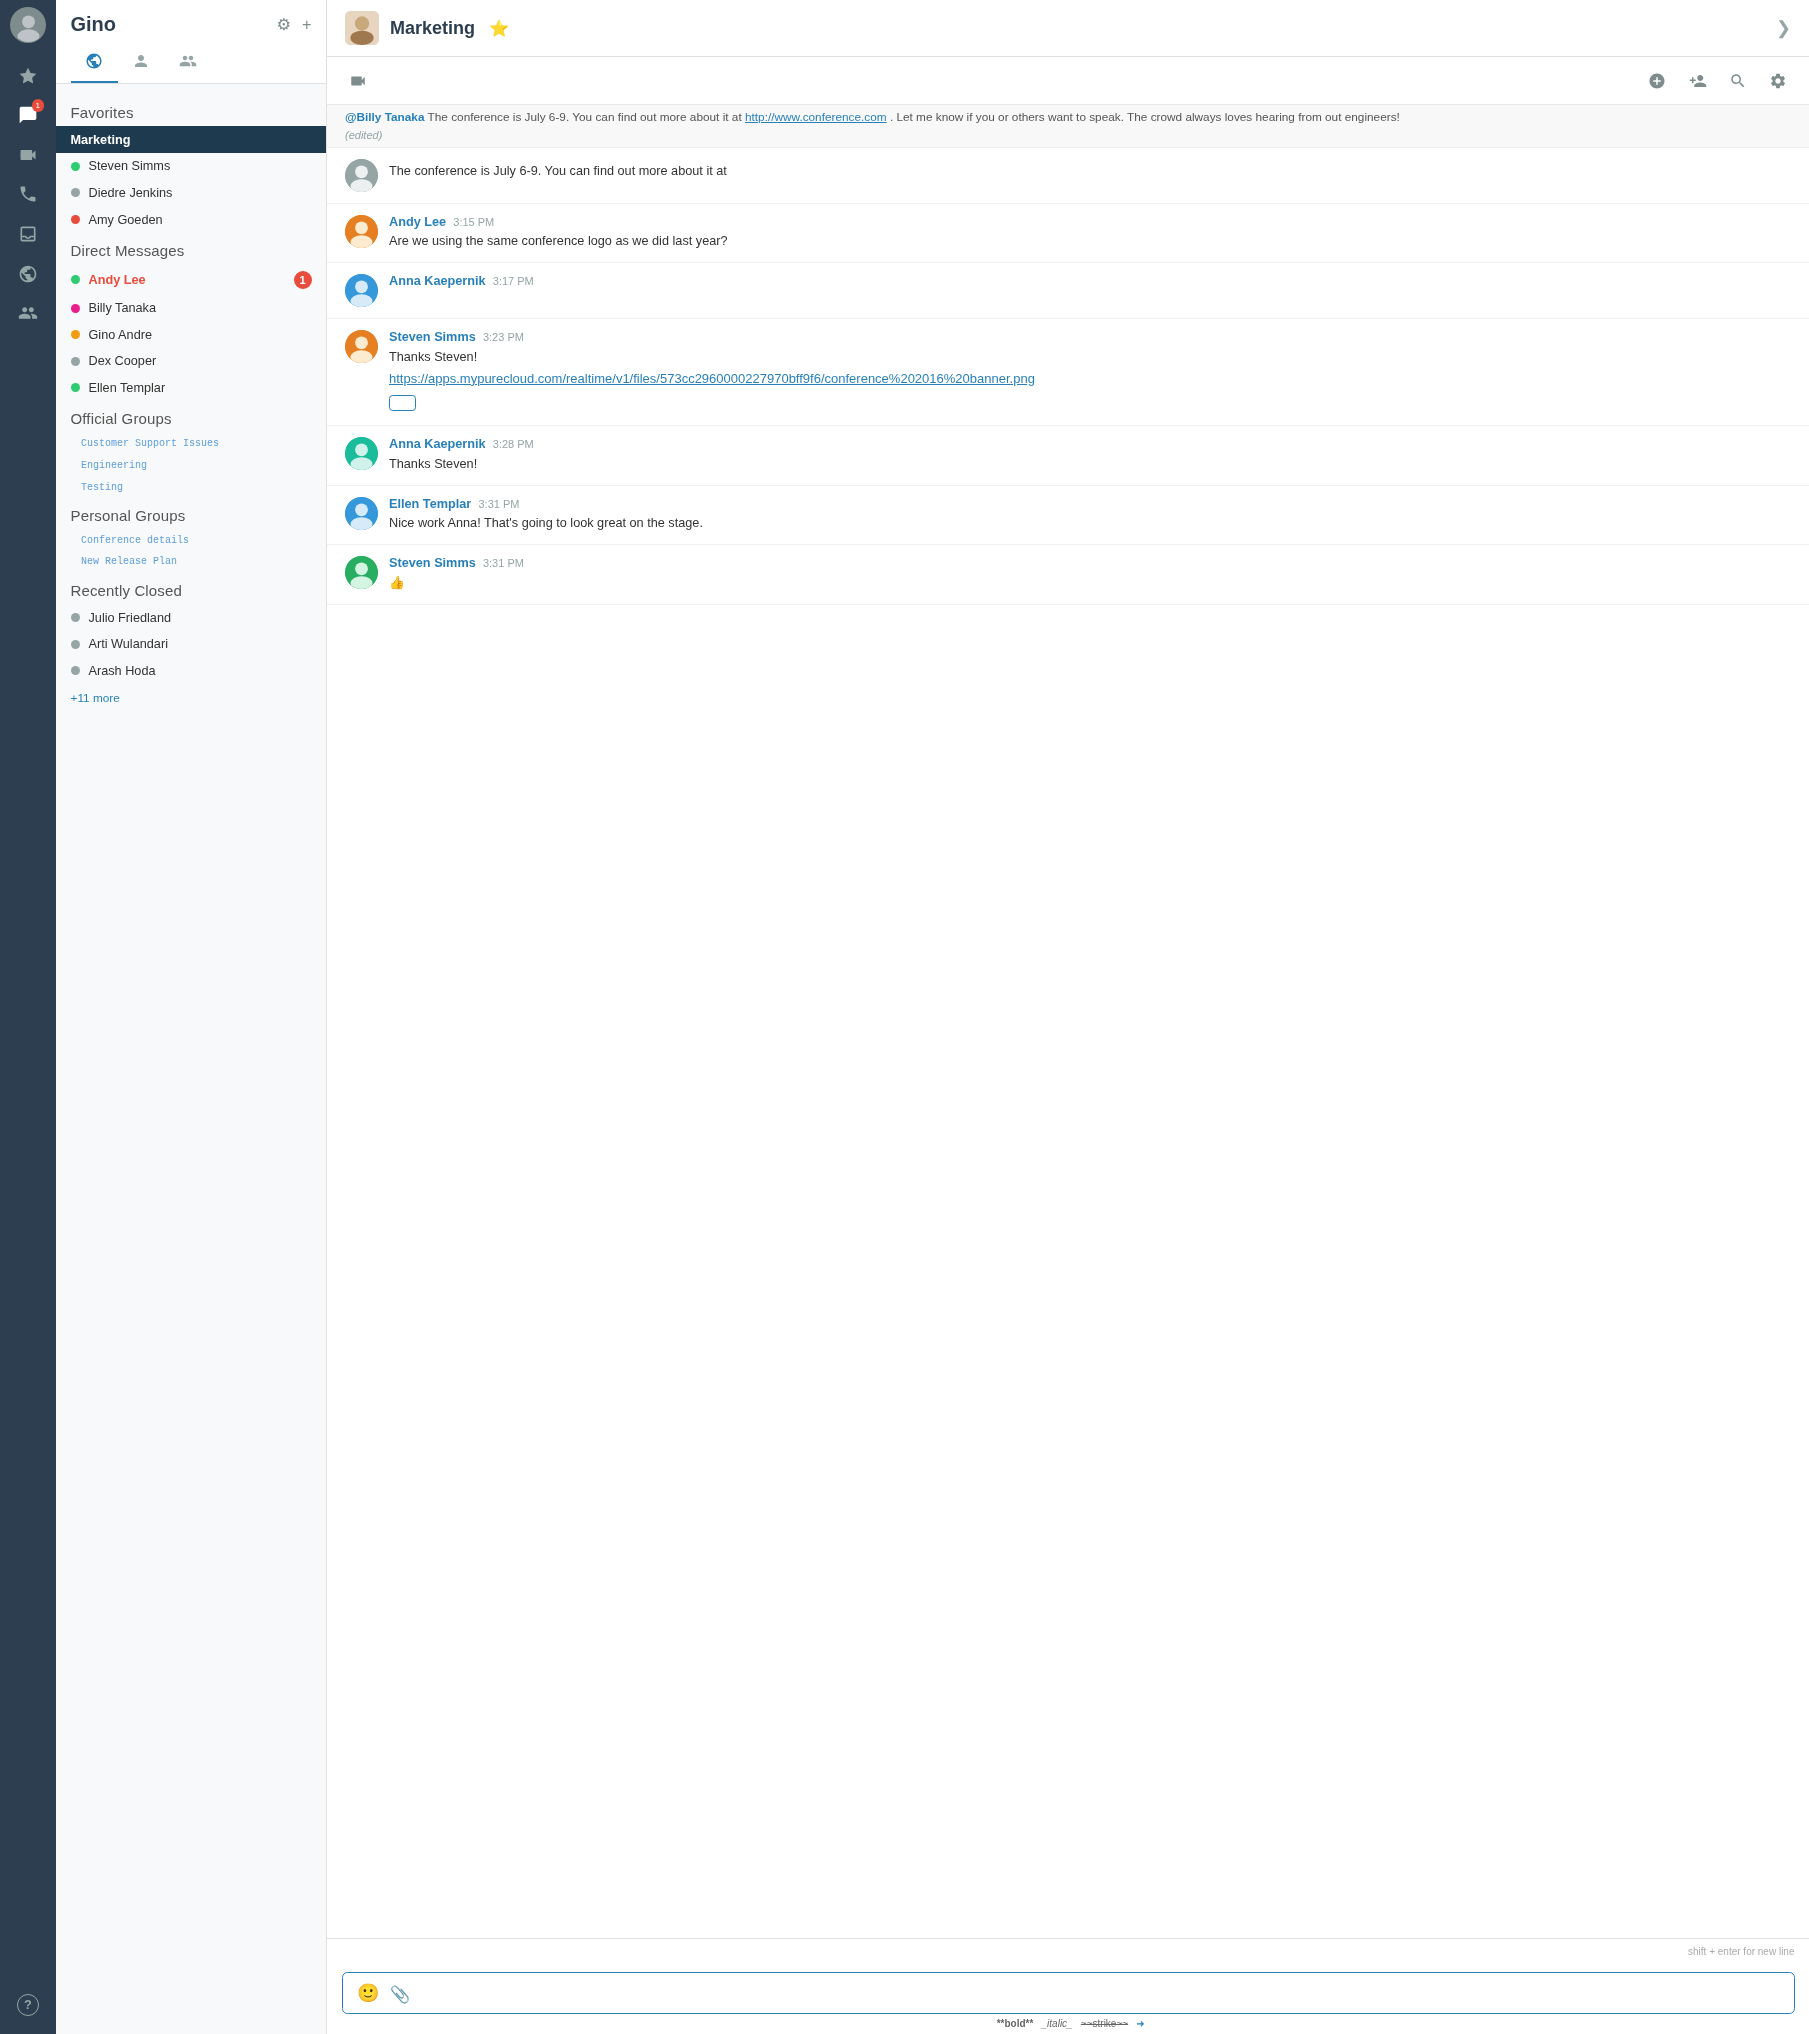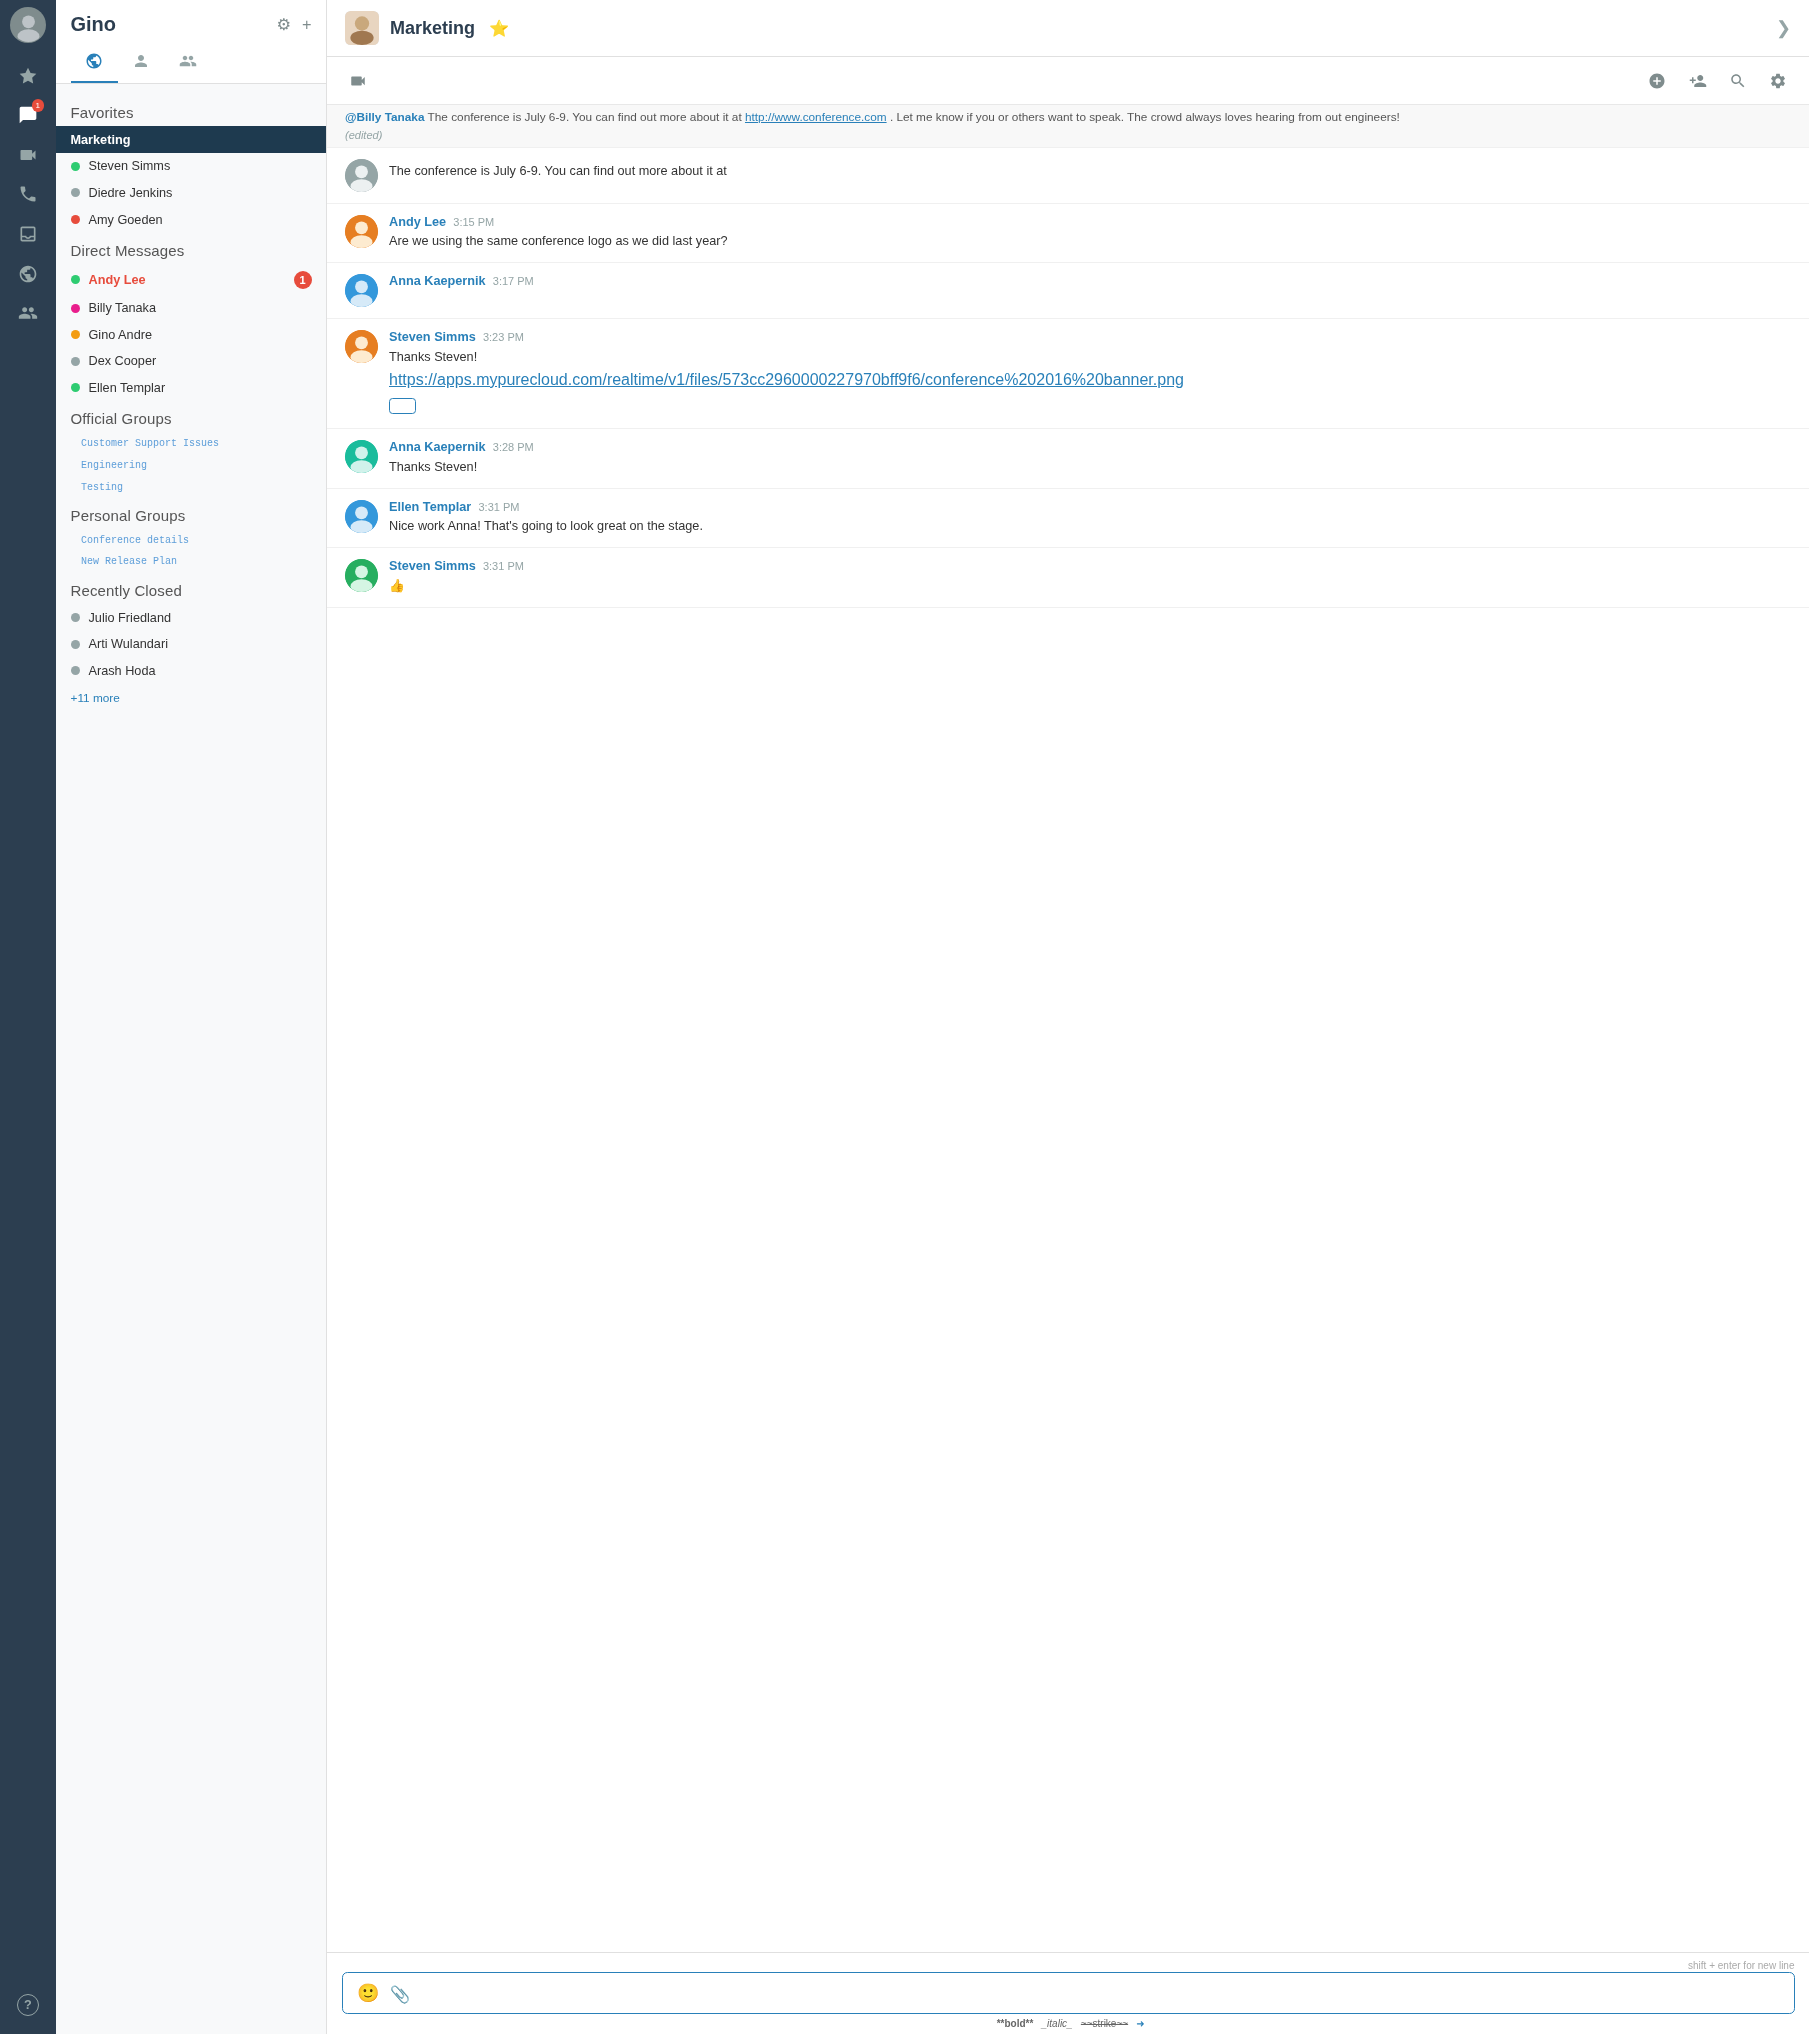--- a/index.html
+++ b/index.html
@@ -159,21 +159,21 @@
       padding: 3.6px 18px; background: #f8f8f8;
       border-bottom: 0.9px solid #f0f0f0;
       font-size: 11.8px; color: #555; line-height: 1.5;
     }
     .system-message a { color: #2980b9; }
 
     .compose-area {
       border-top: 0.9px solid #e0e0e0; background: white; padding: 7.2px 14.5px 3.6px;
     }
     .compose-hint {
-      text-align: right; font-size: 10px; color: #aaa; margin-bottom: 1px;
+      text-align: right; font-size: 10px; color: #aaa; margin-bottom: 15px;
     }
     .compose-box {
       display: flex; align-items: flex-end; gap: 7.2px;
       border: 1.8px solid #2980b9; border-radius: 5.4px; padding: 9px 11px;
       background: white;
     }
     .compose-input {
       flex: 1; border: none; outline: none; resize: none;
       font-size: 12.7px; color: #333; font-family: inherit;
       line-height: 1.5; max-height: 72px;
@@ -457,21 +457,21 @@
             <ellipse cx="18" cy="30" rx="12" ry="8" fill="#fdebd0"></ellipse>
           </svg>
       </div>
       <div class="message-content">
         <div class="message-header">
           <span class="message-author">Steven Simms</span>
           <span class="message-time">3:23 PM</span>
         </div>
         <div class="message-text">Thanks Steven!</div>
         <div style="margin: 3.6px 0;">
-          <a href="#" style="color:#2980b9;font-size:16px;word-break:break-all;margin-top:15px;">https://apps.mypurecloud.com/realtime/v1/files/573cc2960000227970bff9f6/conference%202016%20banner.png</a>
+          <a href="#" style="color:#2980b9;font-size:13px;word-break:break-all;margin-top:15px;">https://apps.mypurecloud.com/realtime/v1/files/573cc2960000227970bff9f6/conference%202016%20banner.png</a>
         </div>
         <div class="file-preview"></div>
         <div class="message-text"></div>
       </div>
     </div>
 
     <div class="message-group">
       <div class="message-avatar av-teal">
         <svg viewBox="0 0 36 36" width="33" height="33">
             <circle cx="18" cy="18" r="18" fill="#1abc9c"></circle>

